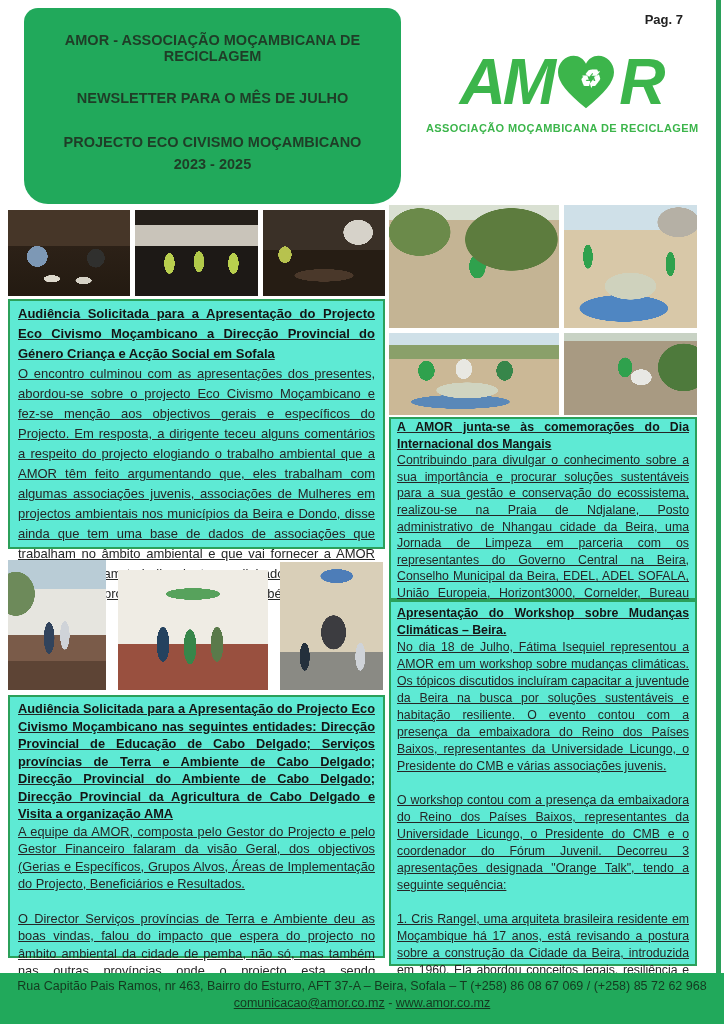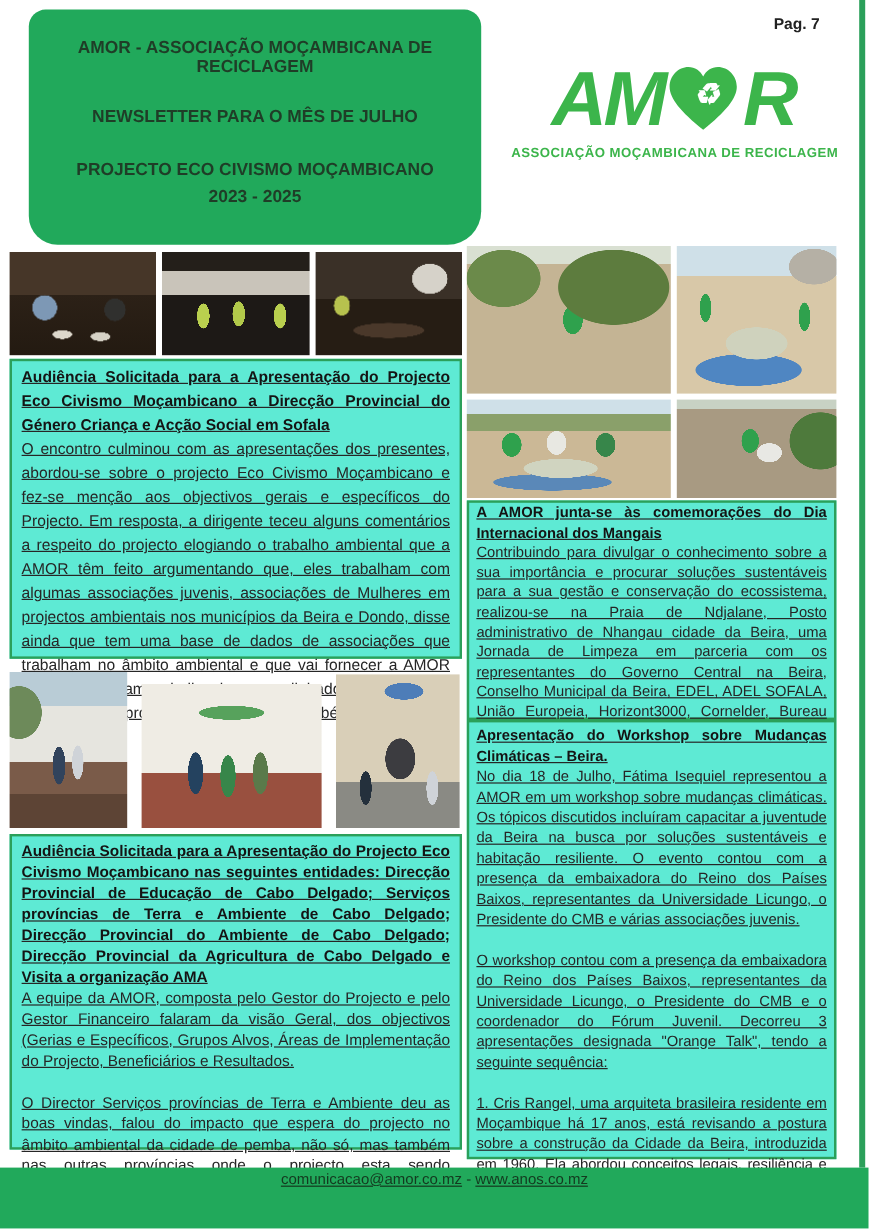--- a/index.html
+++ b/index.html
@@ -191,16 +191,17 @@
   </div>
 
   <div class="text-box rtb2">
     <div class="heading">Apresentação do Workshop sobre Mudanças Climáticas – Beira.</div>
     <div class="bodytxt">No dia 18 de Julho, Fátima Isequiel representou a AMOR em um workshop sobre mudanças climáticas. Os tópicos discutidos incluíram capacitar a juventude da Beira na busca por soluções sustentáveis e habitação resiliente. O evento contou com a presença da embaixadora do Reino dos Países Baixos, representantes da Universidade Licungo, o Presidente do CMB e várias associações juvenis.</div>
     <div class="bodytxt gap">O workshop contou com a presença da embaixadora do Reino dos Países Baixos, representantes da Universidade Licungo, o Presidente do CMB e o coordenador do Fórum Juvenil. Decorreu 3 apresentações designada "Orange Talk", tendo a seguinte sequência:</div>
     <div class="bodytxt gap">1. Cris Rangel, uma arquiteta brasileira residente em Moçambique há 17 anos, está revisando a postura sobre a construção da Cidade da Beira, introduzida em 1960. Ela abordou conceitos legais, resiliência e compartilhou uma visão resumida da pós-revisão da postura. continua na pag 2</div>
   </div>
 
   <div class="footer">
-    <div class="l2"><span class="link">comunicacao@amor.co.mz</span><span> - </span><span class="link">www.anos.co.mz</span></div>
+    <div class="l1">Rua Capitão Pais Ramos, nr 463, Bairro do Esturro, AFT 37-A – Beira, Sofala – T (+258) 86 08 67 069 / (+258) 85 72 62 968</div>
+    <div class="l2"><span class="link">comunicacao@amor.co.mz</span><span> - </span><span class="link">www.amor.co.mz</span></div>
   </div>
 
 </div>
 
 </body></html>

